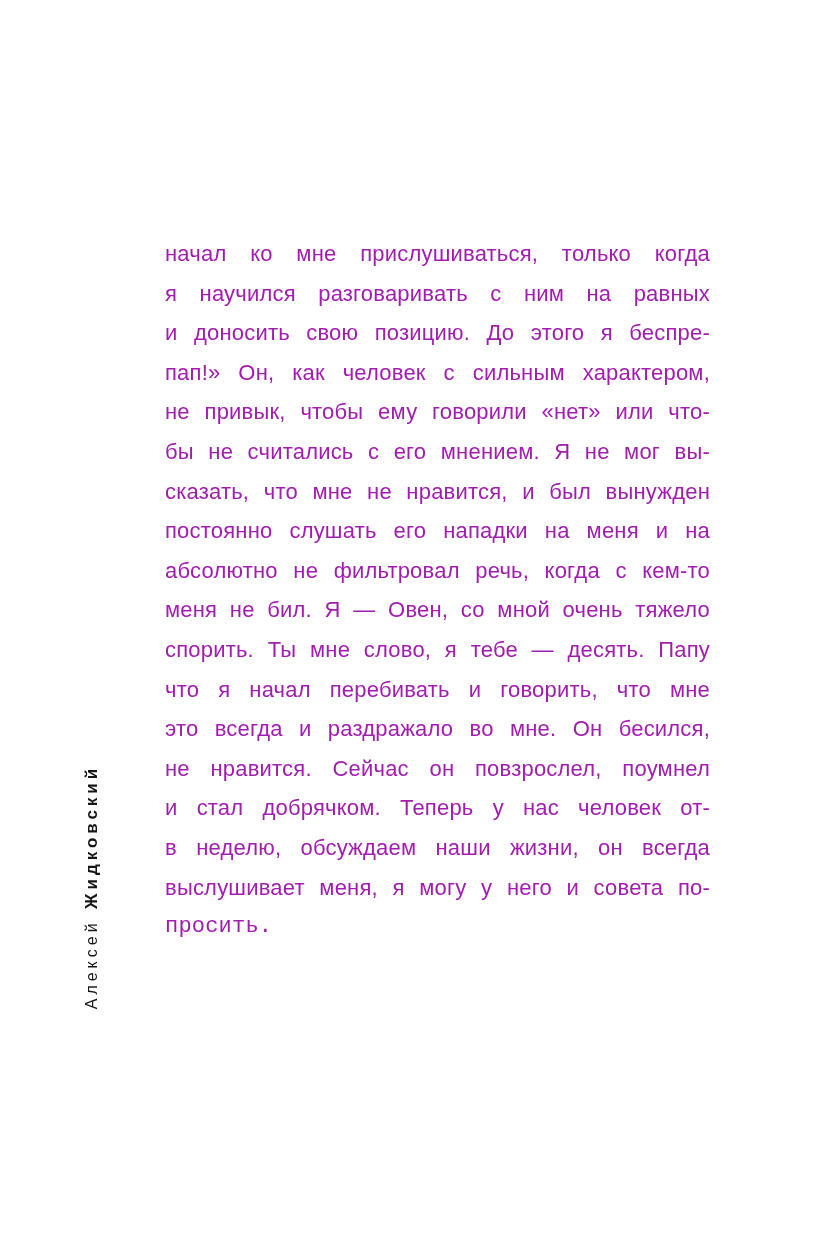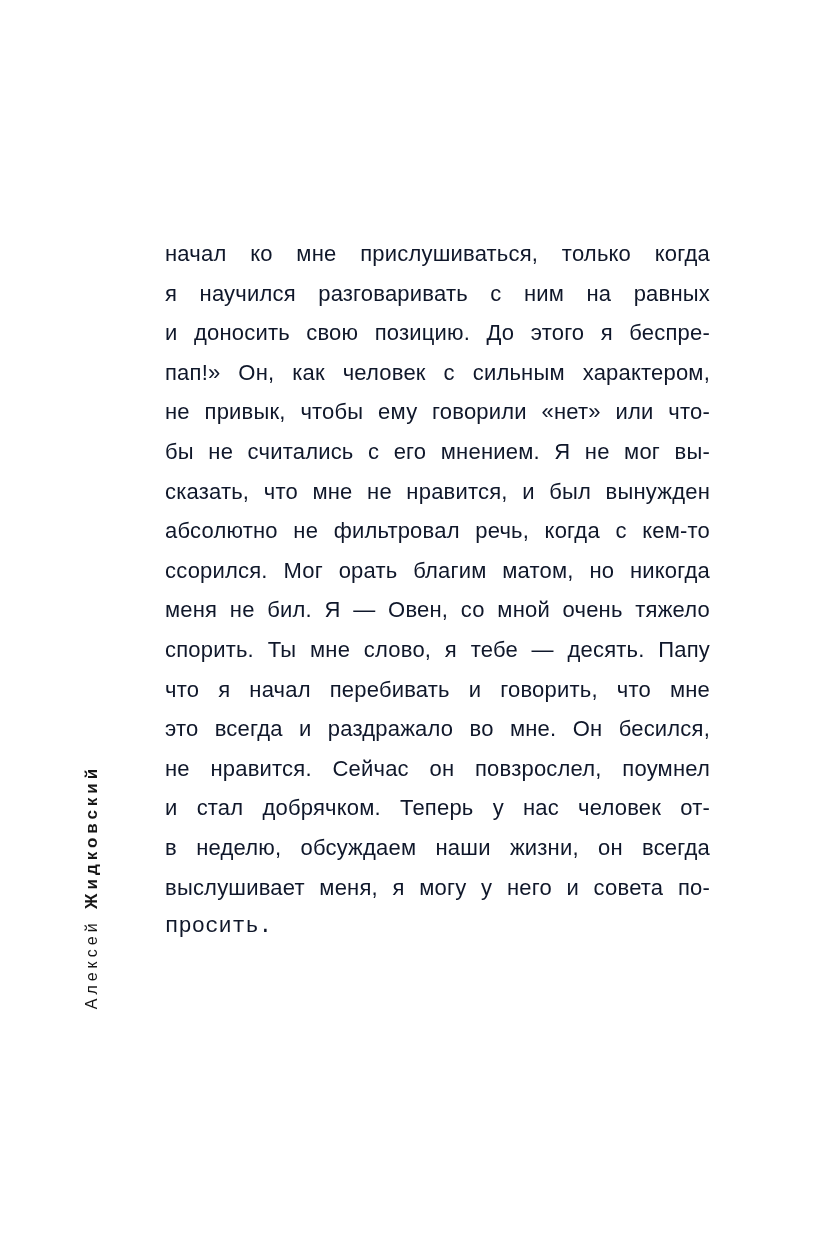--- a/index.html
+++ b/index.html
@@ -17,21 +17,21 @@
   .page {
     position: absolute;
     inset: 0;
     background: #ffffff;
   }
   .body-text {
     position: absolute;
     left: 165px;
     top: 234px;
     width: 545px;
-    color: #0f172a;
+    color: #a21caf;
     font-size: 22px;
     line-height: 39.6px;
     letter-spacing: 0.2px;
   }
   .line {
     text-align: justify;
     text-align-last: justify;
     white-space: normal;
     height: 39.6px;
   }
@@ -74,22 +74,22 @@
   </div>
 
   <div class="body-text">
     <div class="line">начал ко мне прислушиваться, только когда</div>
     <div class="line">я научился разговаривать с ним на равных</div>
     <div class="line">и доносить свою позицию. До этого я беспре-</div>
     <div class="line">пап!» Он, как человек с сильным характером,</div>
     <div class="line">не привык, чтобы ему говорили «нет» или что-</div>
     <div class="line">бы не считались с его мнением. Я не мог вы-</div>
     <div class="line">сказать, что мне не нравится, и был вынужден</div>
+    <div class="line">постоянно слушать его нападки на меня и на</div>
     <div class="line">абсолютно не фильтровал речь, когда с кем-то</div>
-    <div class="line">ссорился. Мог орать благим матом, но никогда</div>
     <div class="line">меня не бил. Я — Овен, со мной очень тяжело</div>
     <div class="line">спорить. Ты мне слово, я тебе — десять. Папу</div>
     <div class="line">что я начал перебивать и говорить, что мне</div>
     <div class="line">это всегда и раздражало во мне. Он бесился,</div>
     <div class="line">не нравится. Сейчас он повзрослел, поумнел</div>
     <div class="line">и стал добрячком. Теперь у нас человек от-</div>
     <div class="line">в неделю, обсуждаем наши жизни, он всегда</div>
     <div class="line">выслушивает меня, я могу у него и совета по-</div>
     <div class="line last">просить.</div>
   </div>

